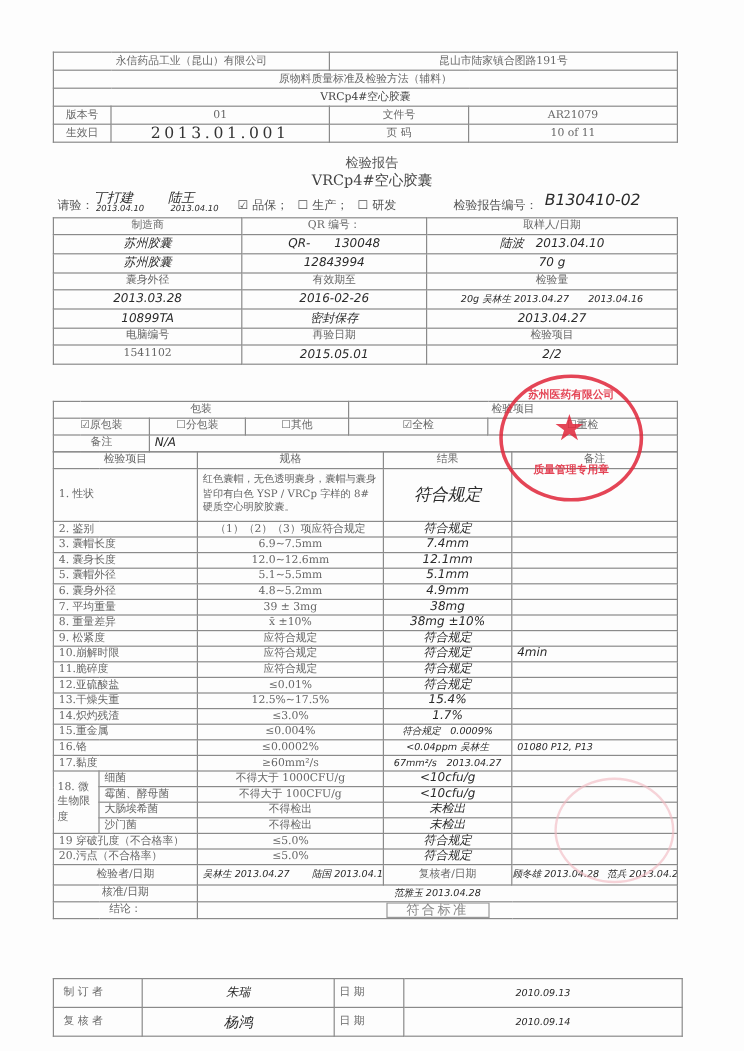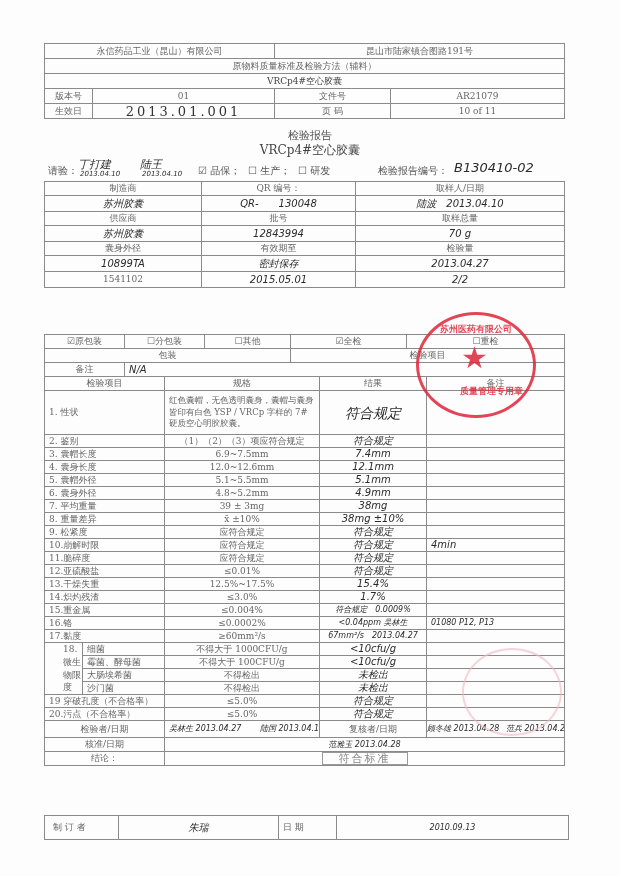--- a/index.html
+++ b/index.html
@@ -75,70 +75,75 @@
       <tr style="height:14px">
     <td>制造商</td>
     <td>QR 编号：</td>
     <td>取样人/日期</td>
   </tr>
   <tr style="height:16px">
     <td class="hw">苏州胶囊</td>
     <td class="hw">QR-　　130048</td>
     <td class="hw">陆波　2013.04.10</td>
   </tr>
-  <tr style="height:14px">
-    <td>供应商</td>
-    <td>批号</td>
-    <td>取样总量</td>
-  </tr>
   <tr style="height:16px">
     <td class="hw">苏州胶囊</td>
     <td class="hw">12843994</td>
     <td class="hw">70 g</td>
   </tr>
   <tr style="height:14px">
     <td>囊身外径</td>
     <td>有效期至</td>
     <td>检验量</td>
   </tr>
   <tr style="height:16px">
+    <td class="hw">2013.03.28</td>
+    <td class="hw">2016-02-26</td>
+    <td class="hw" style="font-size:8px">20g 吴林生 2013.04.27　　2013.04.16</td>
+  </tr>
+  <tr style="height:16px">
     <td class="hw">10899TA</td>
     <td class="hw">密封保存</td>
     <td class="hw">2013.04.27</td>
+  </tr>
+  <tr style="height:14px">
+    <td>电脑编号</td>
+    <td>再验日期</td>
+    <td>检验项目</td>
   </tr>
   <tr style="height:16px">
     <td>1541102</td>
     <td class="hw">2015.05.01</td>
     <td class="hw">2/2</td>
   </tr>
 </tbody>
   </table>
 
 <table class="abs" style="left:44px;top:334px;width:520px;">
   <colgroup>
       <col style="width:22px">
       <col style="width:58px">
       <col style="width:80px">
       <col style="width:86px">
       <col style="width:116px">
       <col style="width:158px">
     </colgroup>
   <tbody>
       <tr style="height:14px">
+    <td colspan="4">包装</td>
+    <td colspan="2">检验项目</td>
+  </tr>
+  <tr style="height:14px">
     <td colspan="2">☑原包装</td>
     <td>☐分包装</td>
     <td>☐其他</td>
     <td>☑全检</td>
     <td>☐重检</td>
   </tr>
   <tr style="height:14px">
-    <td colspan="4">包装</td>
-    <td colspan="2">检验项目</td>
-  </tr>
-  <tr style="height:14px">
     <td colspan="2">备注</td>
     <td colspan="4" class="hw left">N/A</td>
   </tr>
 </tbody>
   </table>
 
 <table class="abs" style="left:44px;top:376px;width:520px;">
   <colgroup>
       <col style="width:38px">
       <col style="width:82px">
@@ -148,21 +153,21 @@
     </colgroup>
   <tbody>
       <tr style="height:14px">
     <td colspan="2">检验项目</td>
     <td>规格</td>
     <td>结果</td>
     <td>备注</td>
   </tr>
   <tr style="height:44px">
     <td colspan="2" class="left">1. 性状</td>
-    <td style="white-space:normal;font-size:8.5px;line-height:1.35;text-align:left;padding:2px 4px;">红色囊帽，无色透明囊身，囊帽与囊身皆印有白色 YSP / VRCp 字样的 7#硬质空心明胶胶囊。</td>
+    <td style="white-space:normal;font-size:8.5px;line-height:1.35;text-align:left;padding:2px 4px;">红色囊帽，无色透明囊身，囊帽与囊身皆印有白色 YSP / VRCp 字样的 8#硬质空心明胶胶囊。</td>
     <td class="hw" style="font-size:14px">符合规定</td>
     <td></td>
   </tr>
   <tr style="height:13px">
         <td colspan="2" class="left">2. 鉴别</td>
         <td>（1）（2）（3）项应符合规定</td>
         <td class="hw">符合规定</td>
         <td></td>
       </tr>
   <tr style="height:13px">
@@ -249,21 +254,21 @@
         <td class="hw" style="font-size:8px">&lt;0.04ppm 吴林生</td>
         <td class="hw left" style="font-size:8px">01080 P12, P13</td>
       </tr>
   <tr style="height:13px">
         <td colspan="2" class="left">17.黏度</td>
         <td>≥60mm²/s</td>
         <td class="hw" style="font-size:8px">67mm²/s　2013.04.27</td>
         <td></td>
       </tr>
   <tr style="height:13px">
-    <td rowspan="4" style="white-space:normal;line-height:1.4;text-align:left;padding-left:18px;">18. 微生物限度</td>
+    <td rowspan="4" style="white-space:normal;line-height:1.4;text-align:left;padding-left:3px;">18. 微生物限度</td>
     <td class="left">细菌</td>
     <td>不得大于 1000CFU/g</td>
     <td class="hw">&lt;10cfu/g</td>
     <td></td>
   </tr>
   <tr style="height:13px">
         <td class="left">霉菌、酵母菌</td>
         <td>不得大于 100CFU/g</td>
         <td class="hw">&lt;10cfu/g</td>
         <td></td>
@@ -313,32 +318,38 @@
     <td colspan="3">
       <span style="display:inline-block;border:1px solid #999;padding:0 16px;font-size:11px;color:#888;letter-spacing:2px;">符合标准</span>
     </td>
   </tr>
 </tbody>
   </table>
 
 <div class="stamp" style="left:416px;top:312px;width:114px;height:100px;border:3px solid #e0263a;opacity:0.85;">
   <div class="abs" style="left:42px;top:28px;font-size:30px;color:#e0263a;line-height:1;">★</div>
   <div class="abs" style="left:10px;top:8px;width:94px;text-align:center;font-size:9px;color:#e0263a;font-weight:bold;">苏州医药有限公司</div>
-  <div class="abs" style="left:10px;top:70px;width:94px;text-align:right;font-size:9px;color:#e0263a;font-weight:bold;">质量管理专用章</div>
+  <div class="abs" style="left:10px;top:70px;width:94px;text-align:center;font-size:9px;color:#e0263a;font-weight:bold;">质量管理专用章</div>
 </div>
 <div class="stamp" style="left:462px;top:648px;width:96px;height:84px;border:2px solid #f2b7c0;opacity:0.6;"></div>
 
 <table class="abs" style="left:44px;top:815px;width:524px;">
   <colgroup>
       <col style="width:74px">
       <col style="width:160px">
       <col style="width:58px">
       <col style="width:232px">
     </colgroup>
   <tbody>
       <tr style="height:24px">
     <td class="left" style="padding-left:8px">制 订 者</td>
     <td class="hw">朱瑞</td>
     <td class="left">日 期</td>
     <td class="hw" style="font-size:8px">2010.09.13</td>
   </tr>
+  <tr style="height:24px">
+    <td class="left" style="padding-left:8px">复 核 者</td>
+    <td class="hw" style="font-size:12px">杨鸿</td>
+    <td class="left">日 期</td>
+    <td class="hw" style="font-size:8px">2010.09.14</td>
+  </tr>
 </tbody>
   </table>
 
 </body></html>

